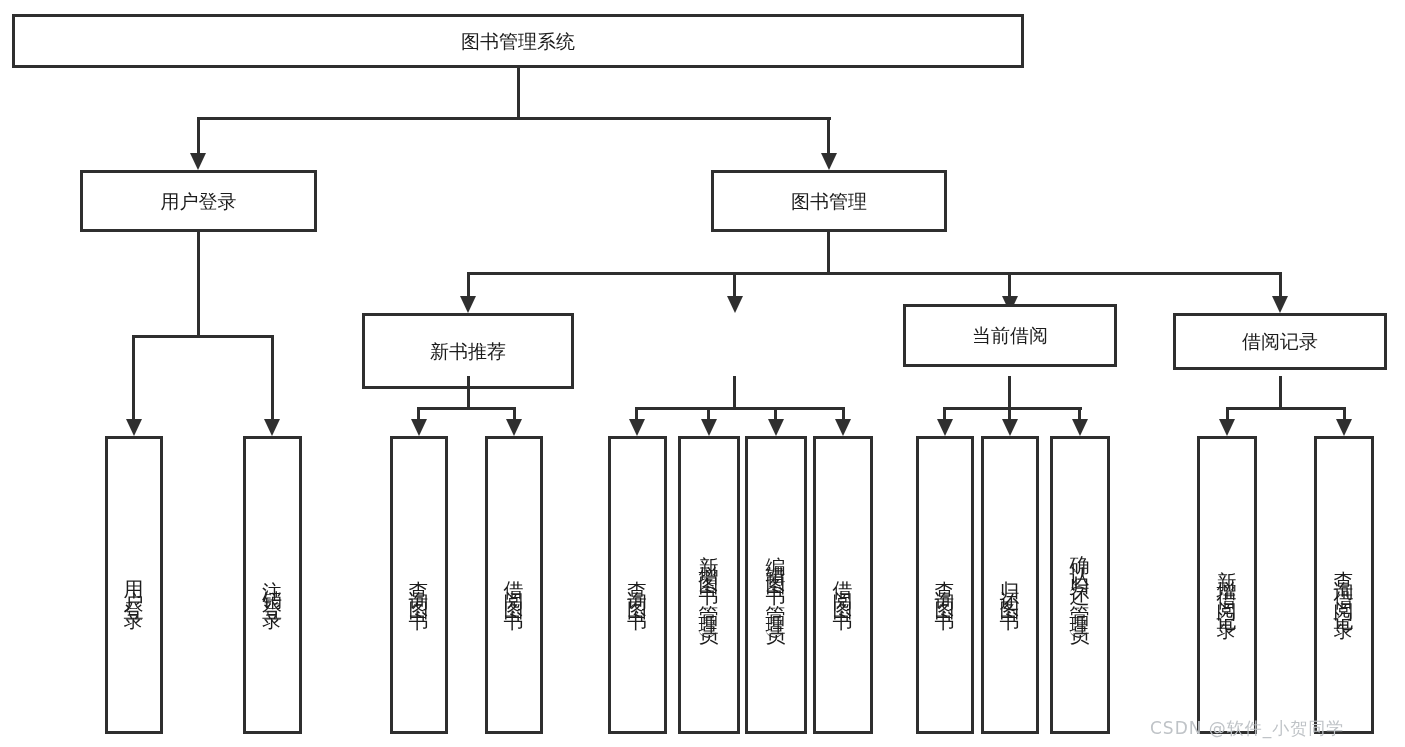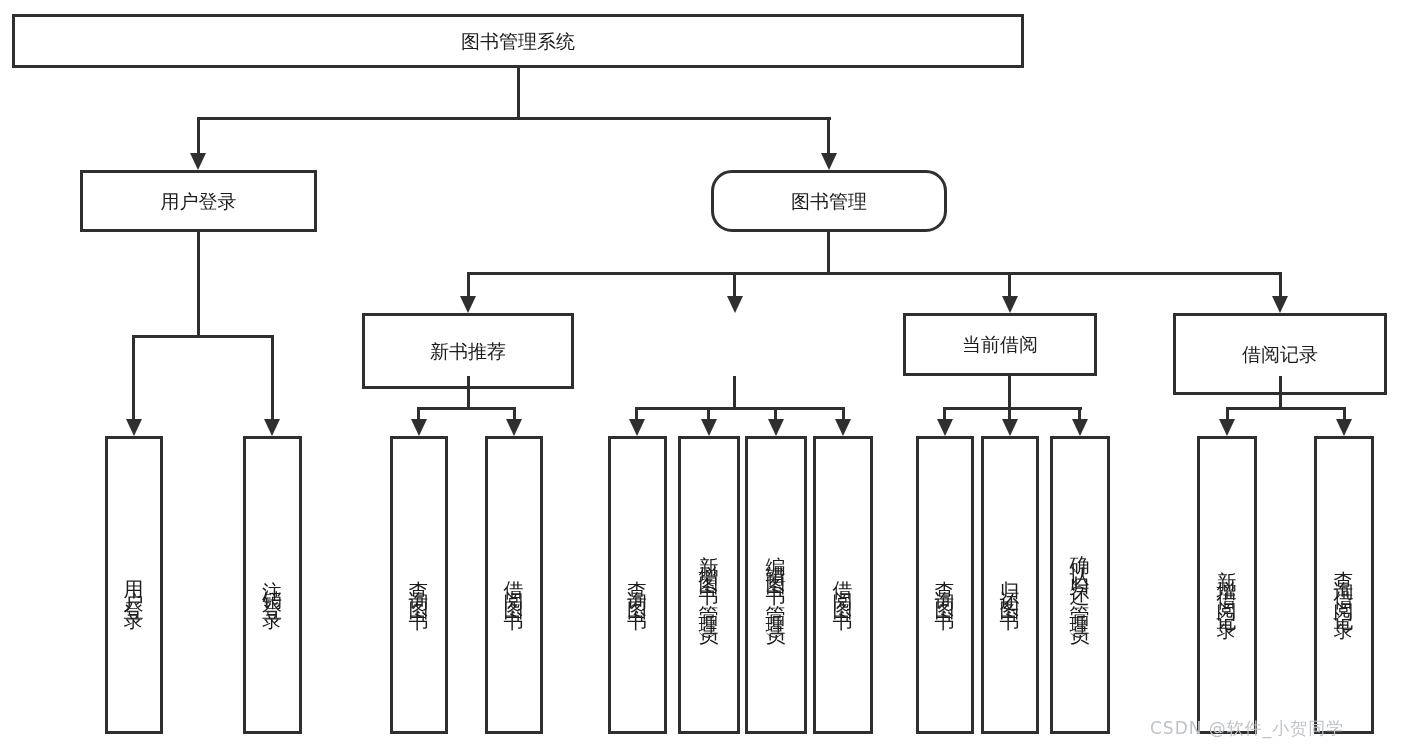--- a/index.html
+++ b/index.html
@@ -58,43 +58,43 @@
   <div class="box" style="left:12px; top:14px; width:1012px; height:54px;">图书管理系统</div>
 
   <div class="vline" style="left:517px; top:68px;  height:52px;"></div>
   <div class="hline" style="left:197px; top:117px; width:634px;"></div>
   <div class="vline" style="left:197px; top:117px; height:39px;"></div>
   <div class="arrow" style="left:190px; top:153px;"></div>
   <div class="vline" style="left:827px; top:117px; height:39px;"></div>
   <div class="arrow" style="left:821px; top:153px;"></div>
 
   <div class="box" style="left:80px;  top:170px; width:237px; height:62px;">用户登录</div>
-  <div class="box" style="left:711px; top:170px; width:236px; height:62px;border-radius:21px;">图书管理</div>
+  <div class="box" style="left:711px; top:170px; width:236px; height:62px;">图书管理</div>
 
   <div class="vline" style="left:197px;  top:232px; height:106px;"></div>
   <div class="hline" style="left:133px;  top:335px; width:141px;"></div>
   <div class="vline" style="left:132px;  top:335px; height:88px;"></div>
   <div class="arrow" style="left:126px;  top:419px;"></div>
   <div class="vline" style="left:271px;  top:335px; height:88px;"></div>
   <div class="arrow" style="left:264px;  top:419px;"></div>
 
   <div class="vline" style="left:827px;  top:232px; height:43px;"></div>
   <div class="hline" style="left:467px;  top:272px; width:815px;"></div>
   <div class="vline" style="left:467px;  top:272px; height:26px;"></div>
   <div class="arrow" style="left:460px;  top:296px;"></div>
   <div class="vline" style="left:733px;  top:272px; height:26px;"></div>
   <div class="arrow" style="left:727px;  top:296px;"></div>
   <div class="vline" style="left:1008px; top:272px; height:26px;"></div>
   <div class="arrow" style="left:1002px; top:296px;"></div>
   <div class="vline" style="left:1279px; top:272px; height:26px;"></div>
   <div class="arrow" style="left:1272px; top:296px;"></div>
 
   <div class="box" style="left:362px;  top:313px; width:212px; height:76px;">新书推荐</div>
-  <div class="box" style="left:903px;  top:313px; width:194px; height:63px;">当前借阅</div>
-  <div class="box" style="left:1173px; top:313px; width:214px; height:82px;">借阅记录</div>
+  <div class="box" style="left:903px;  top:304px; width:214px; height:63px;">当前借阅</div>
+  <div class="box" style="left:1173px; top:313px; width:214px; height:57px;">借阅记录</div>
 
   <div class="vline" style="left:467px;  top:376px; height:34px;"></div>
   <div class="hline" style="left:417px;  top:407px; width:99px;"></div>
   <div class="vline" style="left:417px;  top:407px; height:16px;"></div>
   <div class="arrow" style="left:411px;  top:419px;"></div>
   <div class="vline" style="left:513px;  top:407px; height:16px;"></div>
   <div class="arrow" style="left:506px;  top:419px;"></div>
 
   <div class="vline" style="left:733px;  top:376px; height:34px;"></div>
   <div class="hline" style="left:635px;  top:407px; width:210px;"></div>

